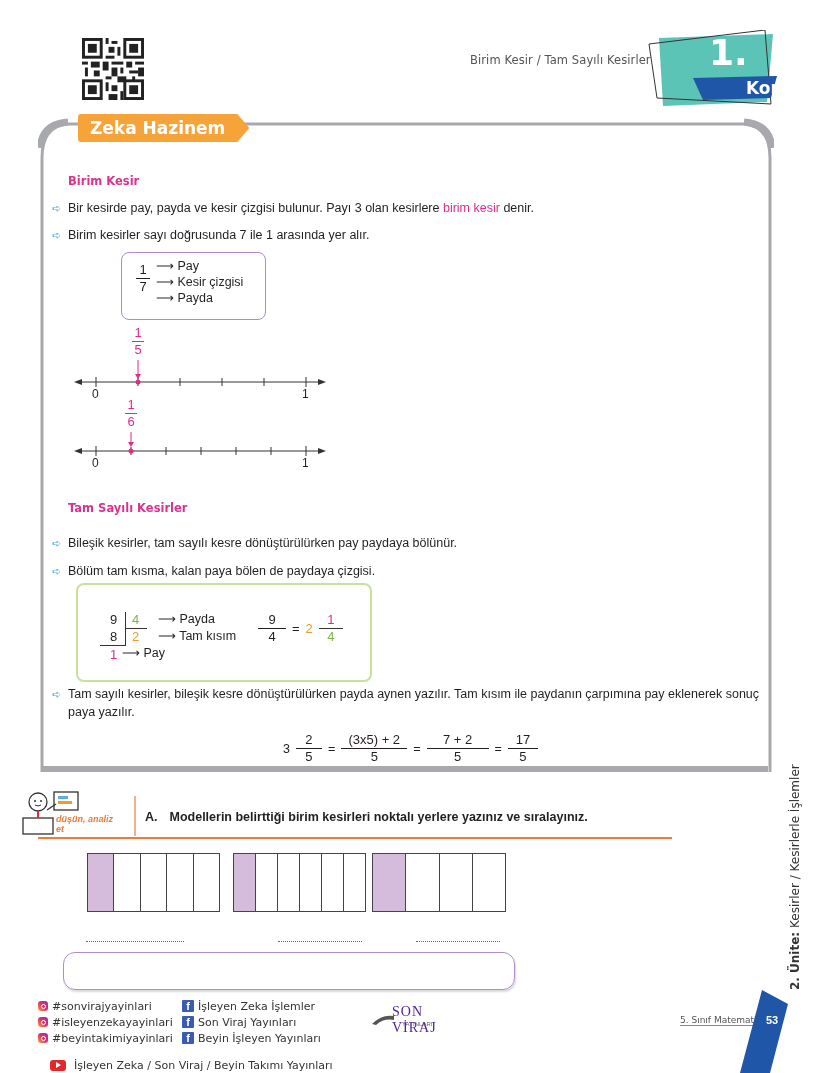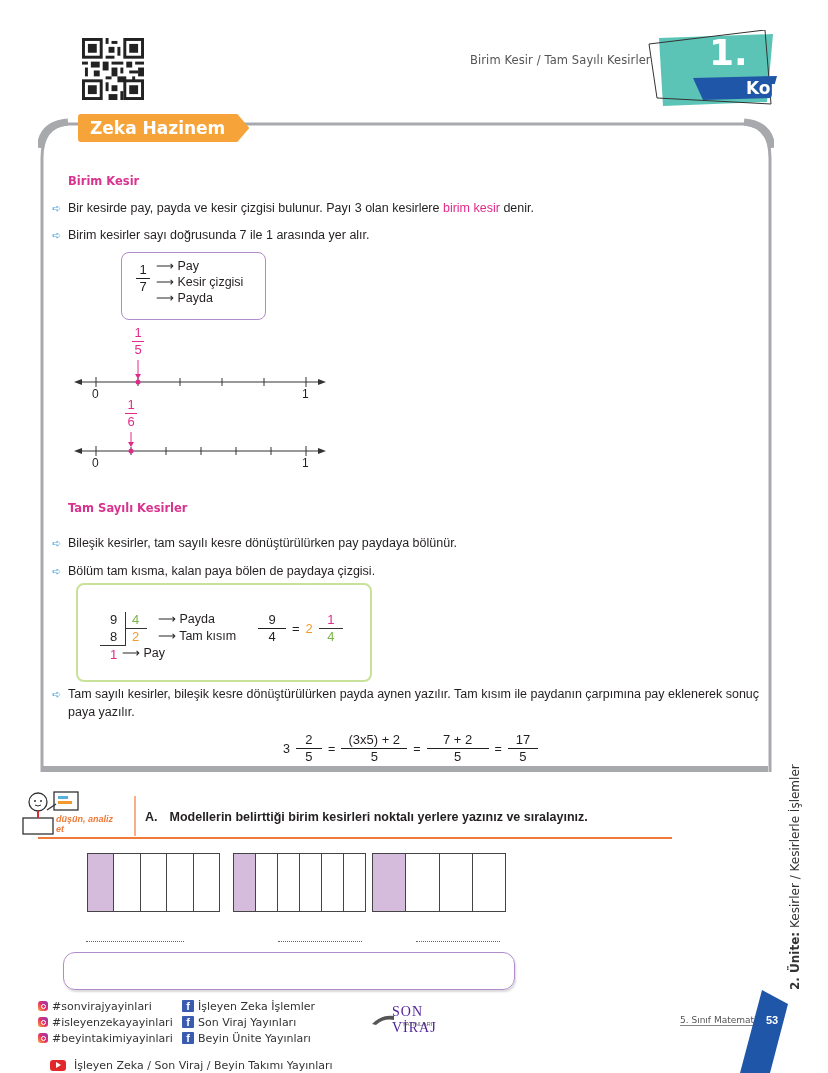--- a/index.html
+++ b/index.html
@@ -325,21 +325,21 @@
   <div class="footer-text">
       <span class="fb-icon">f</span>
       <span>İşleyen Zeka İşlemler</span>
     </div>
   <div class="footer-text">
       <span class="fb-icon">f</span>
       <span>Son Viraj Yayınları</span>
     </div>
   <div class="footer-text">
       <span class="fb-icon">f</span>
-      <span>Beyin Ünite Yayınları</span>
+      <span>Beyin İşleyen Yayınları</span>
     </div>
 </div>
 <div class="abs footer-text" style="left:50px;top:1057px;">
   <span class="yt-icon"></span>
   <span style="margin-left:4px;">İşleyen Zeka / Son Viraj / Beyin Takımı Yayınları</span>
 </div>
 
 <div class="abs" style="left:372px;top:1004px;width:70px;height:30px;">
   <svg width="22" height="14" viewBox="0 0 22 14" style="position:absolute;left:0;top:8px;">
     <path d="M0,12 Q10,2 22,4 L22,8 Q12,6 4,13 Z" fill="#555"></path>

